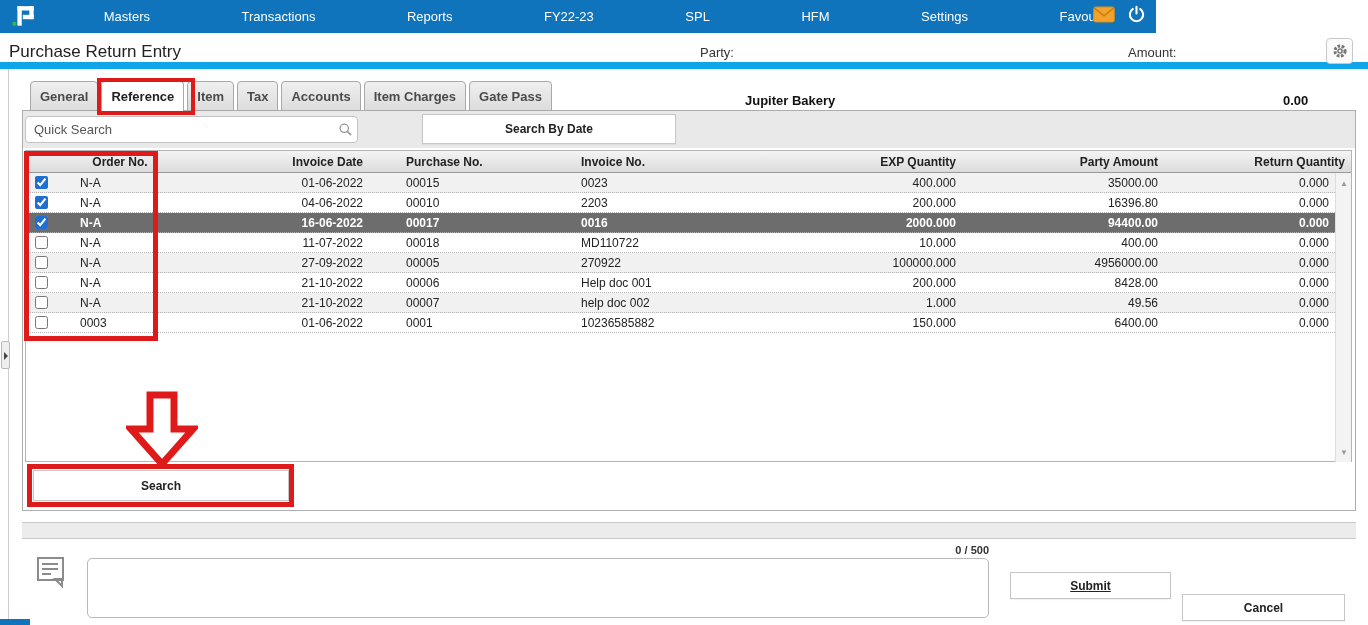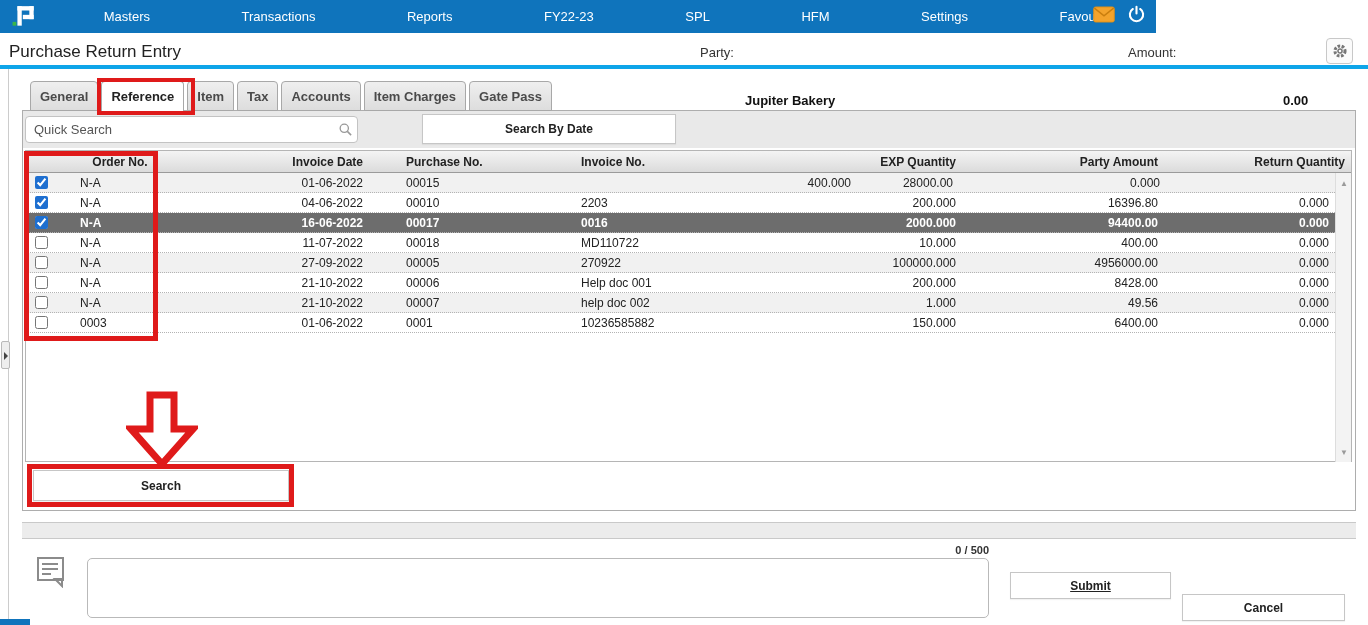--- a/index.html
+++ b/index.html
@@ -11,21 +11,21 @@
   .topnav { position:absolute; left:0; top:0; width:1156px; height:33px; background:#0f74bc;
     display:flex; align-items:center; }
   .logo { position:absolute; left:12px; top:4px; width:26px; height:26px; }
   .nav-menu { position:absolute; left:58px; top:0; width:1230px; height:33px;
     display:flex; align-items:center; justify-content:space-around; }
   .nav-item { color:#fff; font-size:13px; cursor:pointer; white-space:nowrap; }
   .nav-icons { position:absolute; right:10px; top:0; height:33px; display:flex; align-items:center; gap:12px; }
 
   
   .pagehead { position:absolute; left:0; top:33px; width:1368px; height:36px; background:#fff;
-    border-bottom:4px solid #0ea5e9; }
+    border-bottom:7px solid #0ea5e9; }
   .page-title { position:absolute; left:9px; top:9px; font-size:17px; color:#222; }
   .hlabel { position:absolute; top:12px; font-size:13px; color:#333; }
   .hvalue { position:absolute; top:12px; font-size:13px; color:#111; font-weight:bold;margin-top:48px; }
   .gearbtn { position:absolute; left:1326px; top:5px; width:27px; height:26px; background:#fbfbfb;
     border:1px solid #c8c8c8; border-radius:4px; display:flex; align-items:center; justify-content:center; cursor:pointer; }
 
   
   .left-rail { position:absolute; left:8px; top:69px; width:2px; height:556px; border-left:1px solid #ccc; }
   .collapse-handle { position:absolute; left:1px; top:341px; width:9px; height:28px; background:#eee;
     border:1px solid #b9b9b9; border-radius:2px; cursor:pointer; }
@@ -188,22 +188,23 @@
     <div class="tcell col-rqty">Return Quantity</div>
   </div>
   <div>
       <div class="trow even">
         <div class="tcell c-check">
           <input type="checkbox" checked="" style="">
         </div>
         <div class="tcell col-order">N-A</div>
         <div class="tcell col-date">01-06-2022</div>
         <div class="tcell col-pno">00015</div>
+        <div class="tcell col-ino">0023</div>
         <div class="tcell col-exp">400.000</div>
-        <div class="tcell col-pamt">28000.00</div>
+        <div class="tcell col-pamt">35000.00</div>
         <div class="tcell col-rqty">0.000</div>
       </div>
       <div class="trow odd">
         <div class="tcell c-check">
           <input type="checkbox" checked="" style="">
         </div>
         <div class="tcell col-order">N-A</div>
         <div class="tcell col-date">04-06-2022</div>
         <div class="tcell col-pno">00010</div>
         <div class="tcell col-ino">2203</div>

